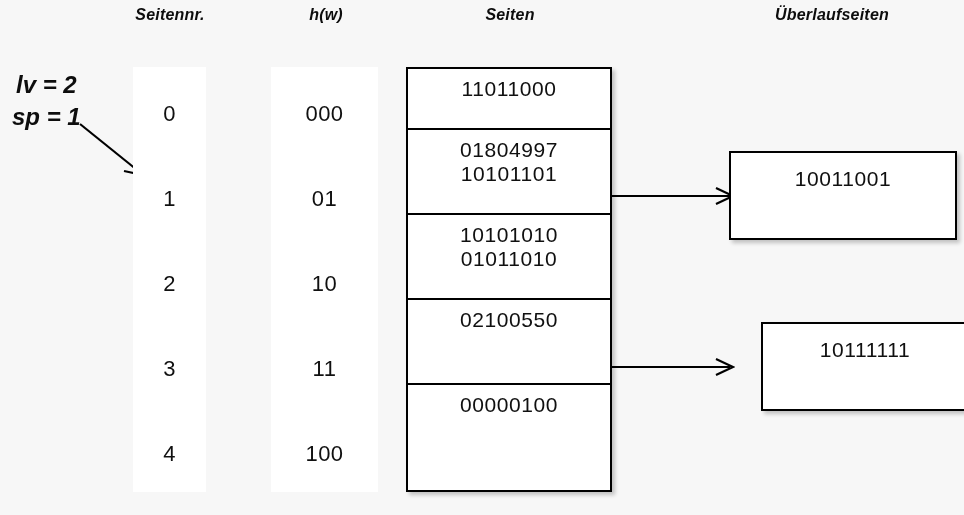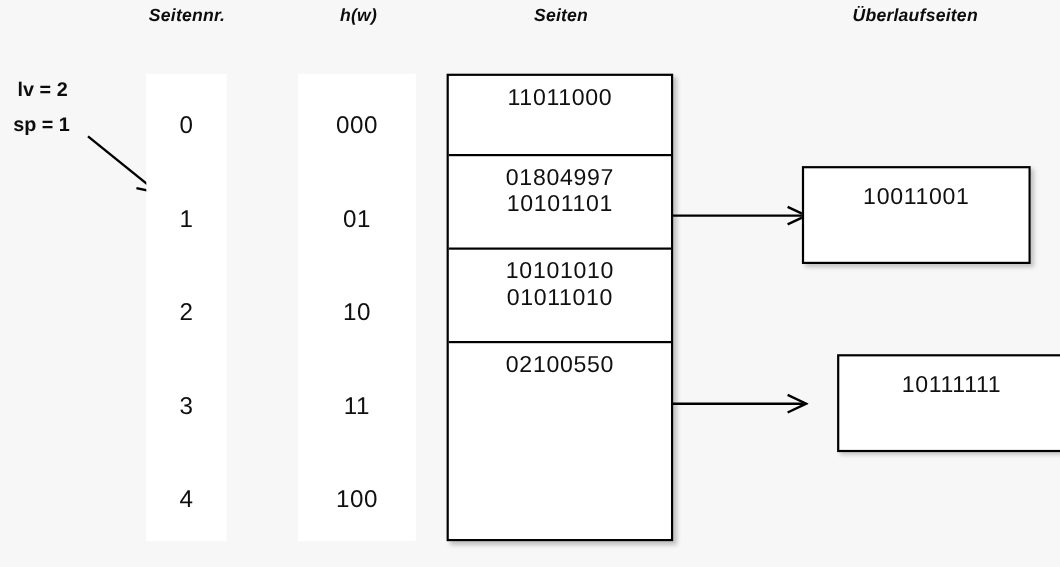--- a/index.html
+++ b/index.html
@@ -32,22 +32,23 @@
     color: #0d0d0d;
   }
   #hdr-seitennr { left: 118px;  top: 6px;  width: 104px; }
   #hdr-hw       { left: 278px;  top: 6px;  width: 96px;  }
   #hdr-seiten   { left: 448px;  top: 6px;  width: 124px; }
   #hdr-ueberlauf{ left: 712px;  top: 6px;  width: 240px; }
 
   
   .param {
     position: absolute;
+    font-style: italic;
     font-weight: bold;
-    font-size: 18px;
+    font-size: 24px;
     white-space: nowrap;
     color: #0d0d0d;
   }
   #param-lv { left: 16px; top: 71px; }
   #param-sp { left: 12px; top: 103px; }
 
   #pointer-arrow {
     position: absolute;
     left: 78px;
     top: 122px;
@@ -115,21 +116,21 @@
     box-shadow: 3px 3px 4px rgba(0,0,0,0.22);
     text-align: center;
   }
   .overflow-box .rec {
     display: block;
     padding-top: 14px;
     font-size: 21px;
     letter-spacing: 0.6px;
     color: #101010;
   }
-  #overflow-box-0 { left: 729px; top: 151px; width: 208px; height: 89px; }
+  #overflow-box-0 { left: 729px; top: 151px; width: 228px; height: 89px; }
   #overflow-box-1 { left: 729px; top: 322px; width: 208px; height: 89px; margin-left: 32px; }
 
   
   .connector {
     position: absolute;
     height: 26px;
   }
   #connector-0 { left: 610px; top: 183px; width: 125px; }
   #connector-1 { left: 610px; top: 354px; width: 125px; }
 </style>
@@ -160,33 +161,36 @@
   <div class="cell-text col-a-cell" style="top:356px">3</div>
   <div class="cell-text col-a-cell" style="top:441px">4</div>
 
   <div class="cell-text col-b-cell" style="top:101px">000</div>
   <div class="cell-text col-b-cell" style="top:186px">01</div>
   <div class="cell-text col-b-cell" style="top:271px">10</div>
   <div class="cell-text col-b-cell" style="top:356px">11</div>
   <div class="cell-text col-b-cell" style="top:441px">100</div>
 
   <div id="seiten-table">
-    <div class="seiten-row" style="height:73px">
+    <div class="seiten-row" style="height:61px">
       <span class="rec">11011000</span>
     </div>
     <div class="seiten-row" style="height:85px">
       <span class="rec">01804997</span>
       <span class="rec">10101101</span>
     </div>
     <div class="seiten-row" style="height:85px">
       <span class="rec">10101010</span>
       <span class="rec">01011010</span>
     </div>
     <div class="seiten-row" style="height:85px">
       <span class="rec">02100550</span>
+    </div>
+    <div class="seiten-row" style="height:81px">
+      <span class="rec">00000100</span>
     </div>
   </div>
 
   <svg class="connector" id="connector-0" viewBox="0 0 125 26">
     <line x1="0" y1="13" x2="120" y2="13" stroke="#000" stroke-width="2.2"></line>
     <polyline points="106,5 123,13 106,21" fill="none" stroke="#000" stroke-width="2.2"></polyline>
   </svg>
   <svg class="connector" id="connector-1" viewBox="0 0 125 26">
     <line x1="0" y1="13" x2="120" y2="13" stroke="#000" stroke-width="2.2"></line>
     <polyline points="106,5 123,13 106,21" fill="none" stroke="#000" stroke-width="2.2"></polyline>

